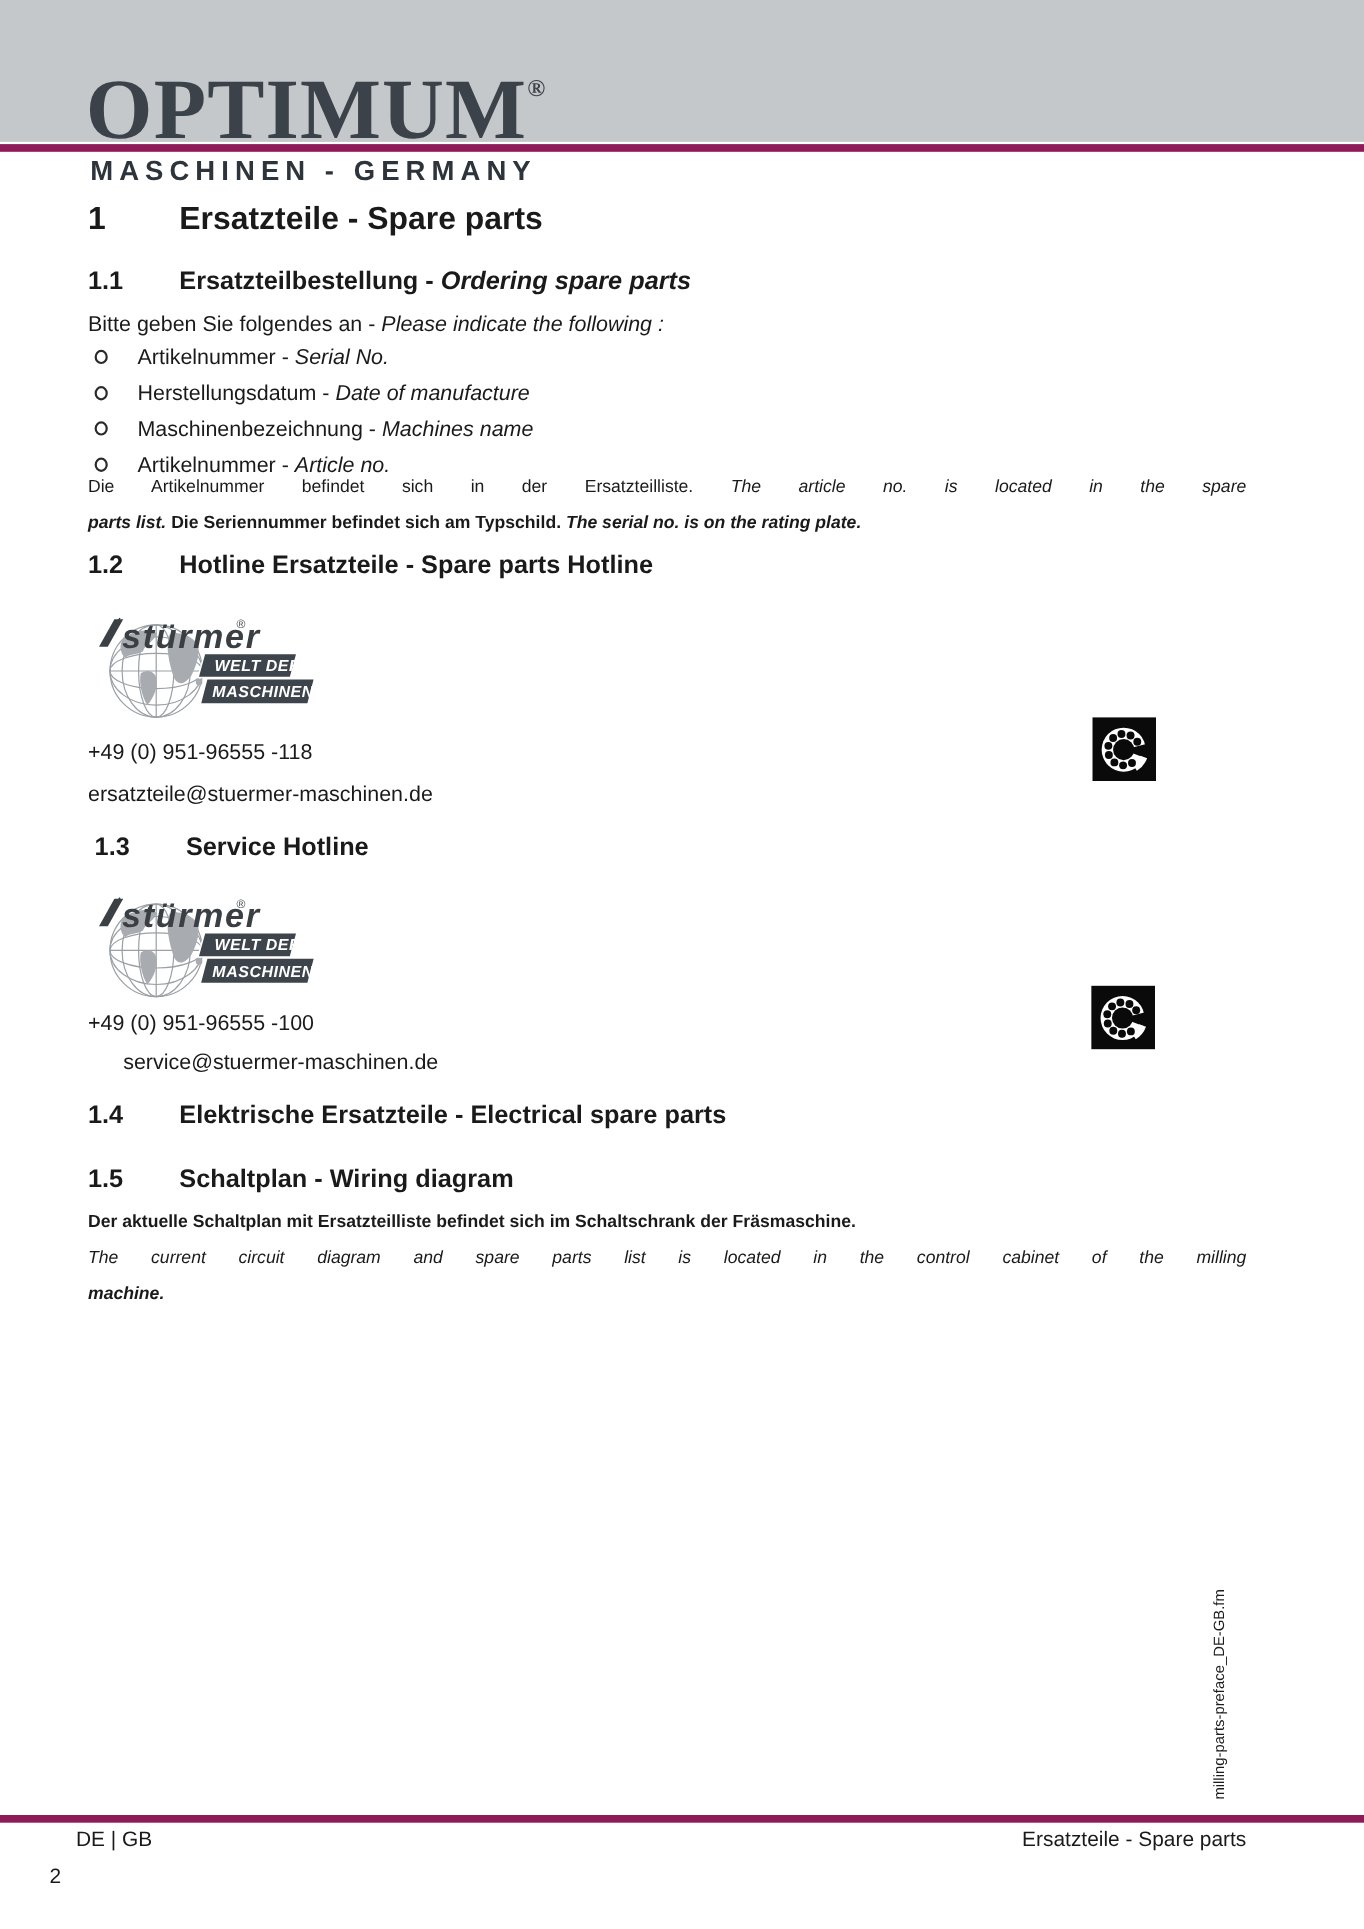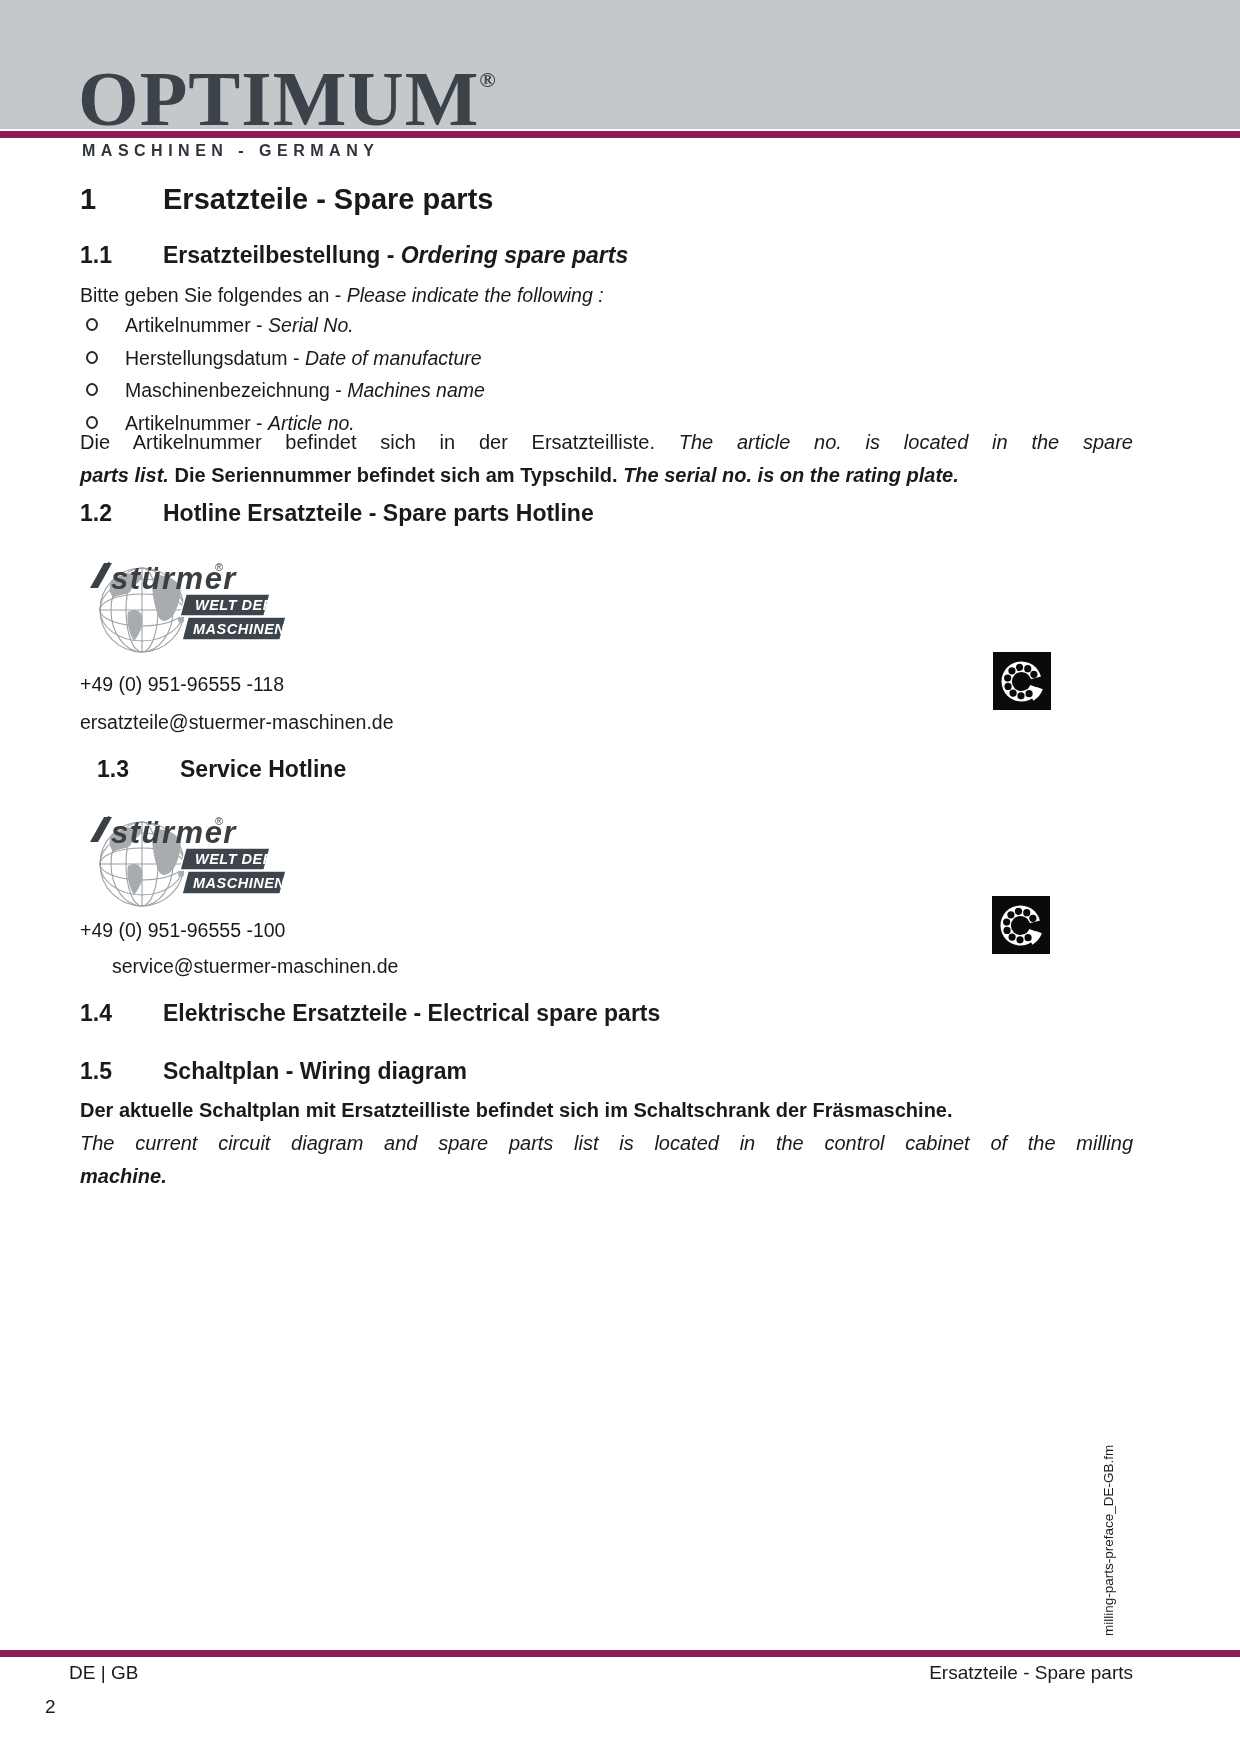--- a/index.html
+++ b/index.html
@@ -8,32 +8,32 @@
     font-family:"Liberation Sans", sans-serif;color:#1a1a1a;overflow:hidden;
   }
   .abs{position:absolute;}
 
   
   .header-band{left:0;top:0;width:1240px;height:129px;background:#c5c8ca;}
   .brand-rule{left:0;top:131px;width:1240px;height:7px;background:#8e1a57;}
   .brand-word{left:78px;top:40px;font-family:"Liberation Serif", serif;font-weight:bold;
     font-size:78px;line-height:80px;color:#3b424a;letter-spacing:1px;}
   .brand-reg{font-size:22px;vertical-align:38px;letter-spacing:0;}
-  .brand-sub{left:82px;top:142px;font-size:16px;font-weight:bold;color:#2e343b;letter-spacing:5.5px;}
+  .brand-sub{left:82px;top:142px;font-size:25px;font-weight:bold;color:#2e343b;letter-spacing:5.5px;}
 
   
   .h-row{display:flex;align-items:baseline;}
   .h-num{flex:0 0 83px;}
   .h1{left:80px;top:183px;font-size:29px;font-weight:bold;}
   .h2{font-size:23px;font-weight:bold;}
   .it{font-style:italic;}
 
   
   .body-text{font-size:19.5px;line-height:24px;}
-  .para{left:80px;width:1053px;font-size:20px;line-height:33px;}
+  .para{left:80px;width:1053px;font-size:16px;line-height:33px;}
   .line-just{display:block;text-align:justify;text-align-last:justify;}
   .line-norm{display:block;font-weight:bold;}
 
   .bullets{left:80px;top:310px;width:1000px;list-style:none;margin:0;padding:0;}
   .bullets li{position:relative;padding-left:45px;height:32.5px;font-size:19.5px;line-height:30px;}
   .ring{position:absolute;left:6px;top:8px;width:12px;height:13px;border:2.2px solid #2a2a2a;border-radius:50%;box-sizing:border-box;}
 
   .vertical-note{left:1101px;top:1636px;transform:rotate(-90deg);transform-origin:0 0;
     font-size:13.5px;color:#1c1c1c;white-space:nowrap;}
 
@@ -133,21 +133,21 @@
       <circle cx="14.62" cy="26.04" r="3.6"></circle>
         <circle cx="15.06" cy="34.39" r="3.6"></circle>
       <circle cx="20.09" cy="41.07" r="3.6"></circle>
         <circle cx="28.0" cy="43.79" r="3.6"></circle>
       <circle cx="36.08" cy="41.63" r="3.6"></circle>
       <circle cx="28.5" cy="29.5" r="9.6"></circle>
     </g>
   </svg>
 </div>
 
-<div class="abs h2 h-row" style="left:97px;top:756px;">
+<div class="abs h2 h-row" style="left:86px;top:756px;">
   <span class="h-num">1.3</span>
   <span>Service Hotline</span>
 </div>
 
 <div class="abs" style="left:84px;top:812px;">
   <svg width="205" height="96" viewBox="0 0 205 96">
     <g stroke="#9aa0a5" stroke-width="1.1" fill="none">
       <circle cx="58" cy="52" r="42"></circle>
       <ellipse cx="58" cy="52" rx="16" ry="42"></ellipse>
       <ellipse cx="58" cy="52" rx="31" ry="42"></ellipse>

